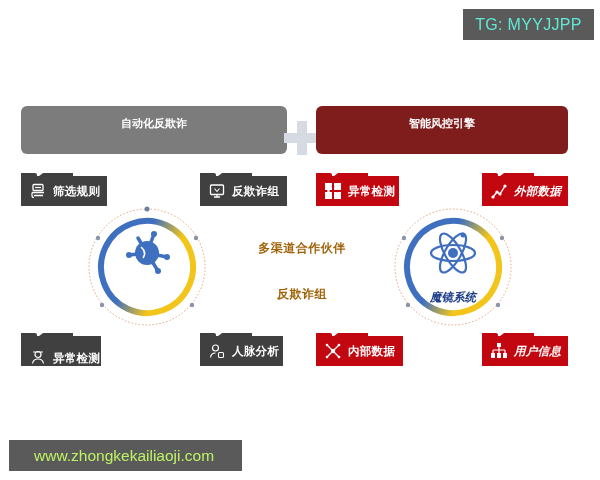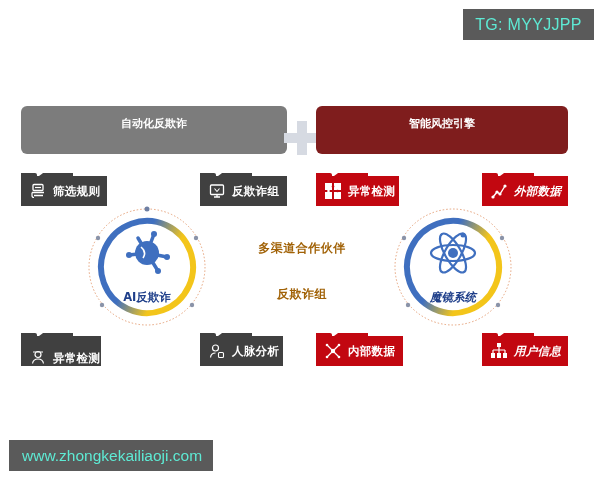--- a/index.html
+++ b/index.html
@@ -5,23 +5,23 @@
   * { box-sizing: border-box; margin: 0; padding: 0; }
   html, body { width: 600px; height: 480px; background: #ffffff; overflow: hidden; }
   body { position: relative; font-family: "DejaVu Sans", "Liberation Sans", sans-serif; }
 
   .watermark-top {
     position: absolute; left: 463px; top: 9px; width: 131px; height: 31px;
     background: #5a5a5a; color: #5eead4; font-family: "Liberation Sans", sans-serif;
     font-size: 16px; line-height: 31px; text-align: center; letter-spacing: 0.3px;
   }
   .watermark-bottom {
-    position: absolute; left: 9px; top: 440px; width: 204px; height: 31px;
-    background: #5a5a5a; color: #5eead4; font-family: "Liberation Sans", sans-serif;
-    font-size: 15.5px; line-height: 31px; padding-left: 13px;
+    position: absolute; left: 9px; top: 440px; width: 233px; height: 31px;
+    background: #5a5a5a; color: #bef264; font-family: "Liberation Sans", sans-serif;
+    font-size: 15.5px; line-height: 31px; padding-left: 25px;
   }
 
   .header-bar {
     position: absolute; top: 106px; height: 48px; border-radius: 6px;
     color: #ffffff; font-size: 11px; font-weight: bold; line-height: 35px; text-align: center;
   }
   .header-left { left: 21px; width: 266px; background: #7c7c7c; }
   .header-right { left: 316px; width: 252px; background: #7f1d1d; }
 
   .plus { position: absolute; left: 284px; top: 121px; width: 36px; height: 34px; }
@@ -204,21 +204,20 @@
         <line x1="25" y1="25" x2="16" y2="10"></line>
       </g>
       <circle cx="25" cy="25" r="12" fill="#3f6fbf"></circle>
       <circle cx="32" cy="6" r="3" fill="#3f6fbf"></circle>
       <circle cx="45" cy="29" r="3" fill="#3f6fbf"></circle>
       <circle cx="7" cy="27" r="3" fill="#3f6fbf"></circle>
       <circle cx="36" cy="43" r="3" fill="#3f6fbf"></circle>
       <path d="M19 19 Q25 24 21 30" stroke="#fff" stroke-width="1.6" fill="none"></path>
     </svg>
   </div>
-  <div class="ring-label">AI反欺诈</div>
 </div>
 
 <div class="center-text" style="left:222px; top:240px;">多渠道合作伙伴</div>
 <div class="center-text" style="left:222px; top:286px;">反欺诈组</div>
 
 <div class="ring-wrap" style="left:388px; top:202px;font-style:italic;">
   <svg width="130" height="130" viewBox="0 0 130 130">
     <defs>
       <linearGradient id="lg2" x1="0" y1="0" x2="1" y2="1">
         <stop offset="0" stop-color="#f3c51a"></stop>

